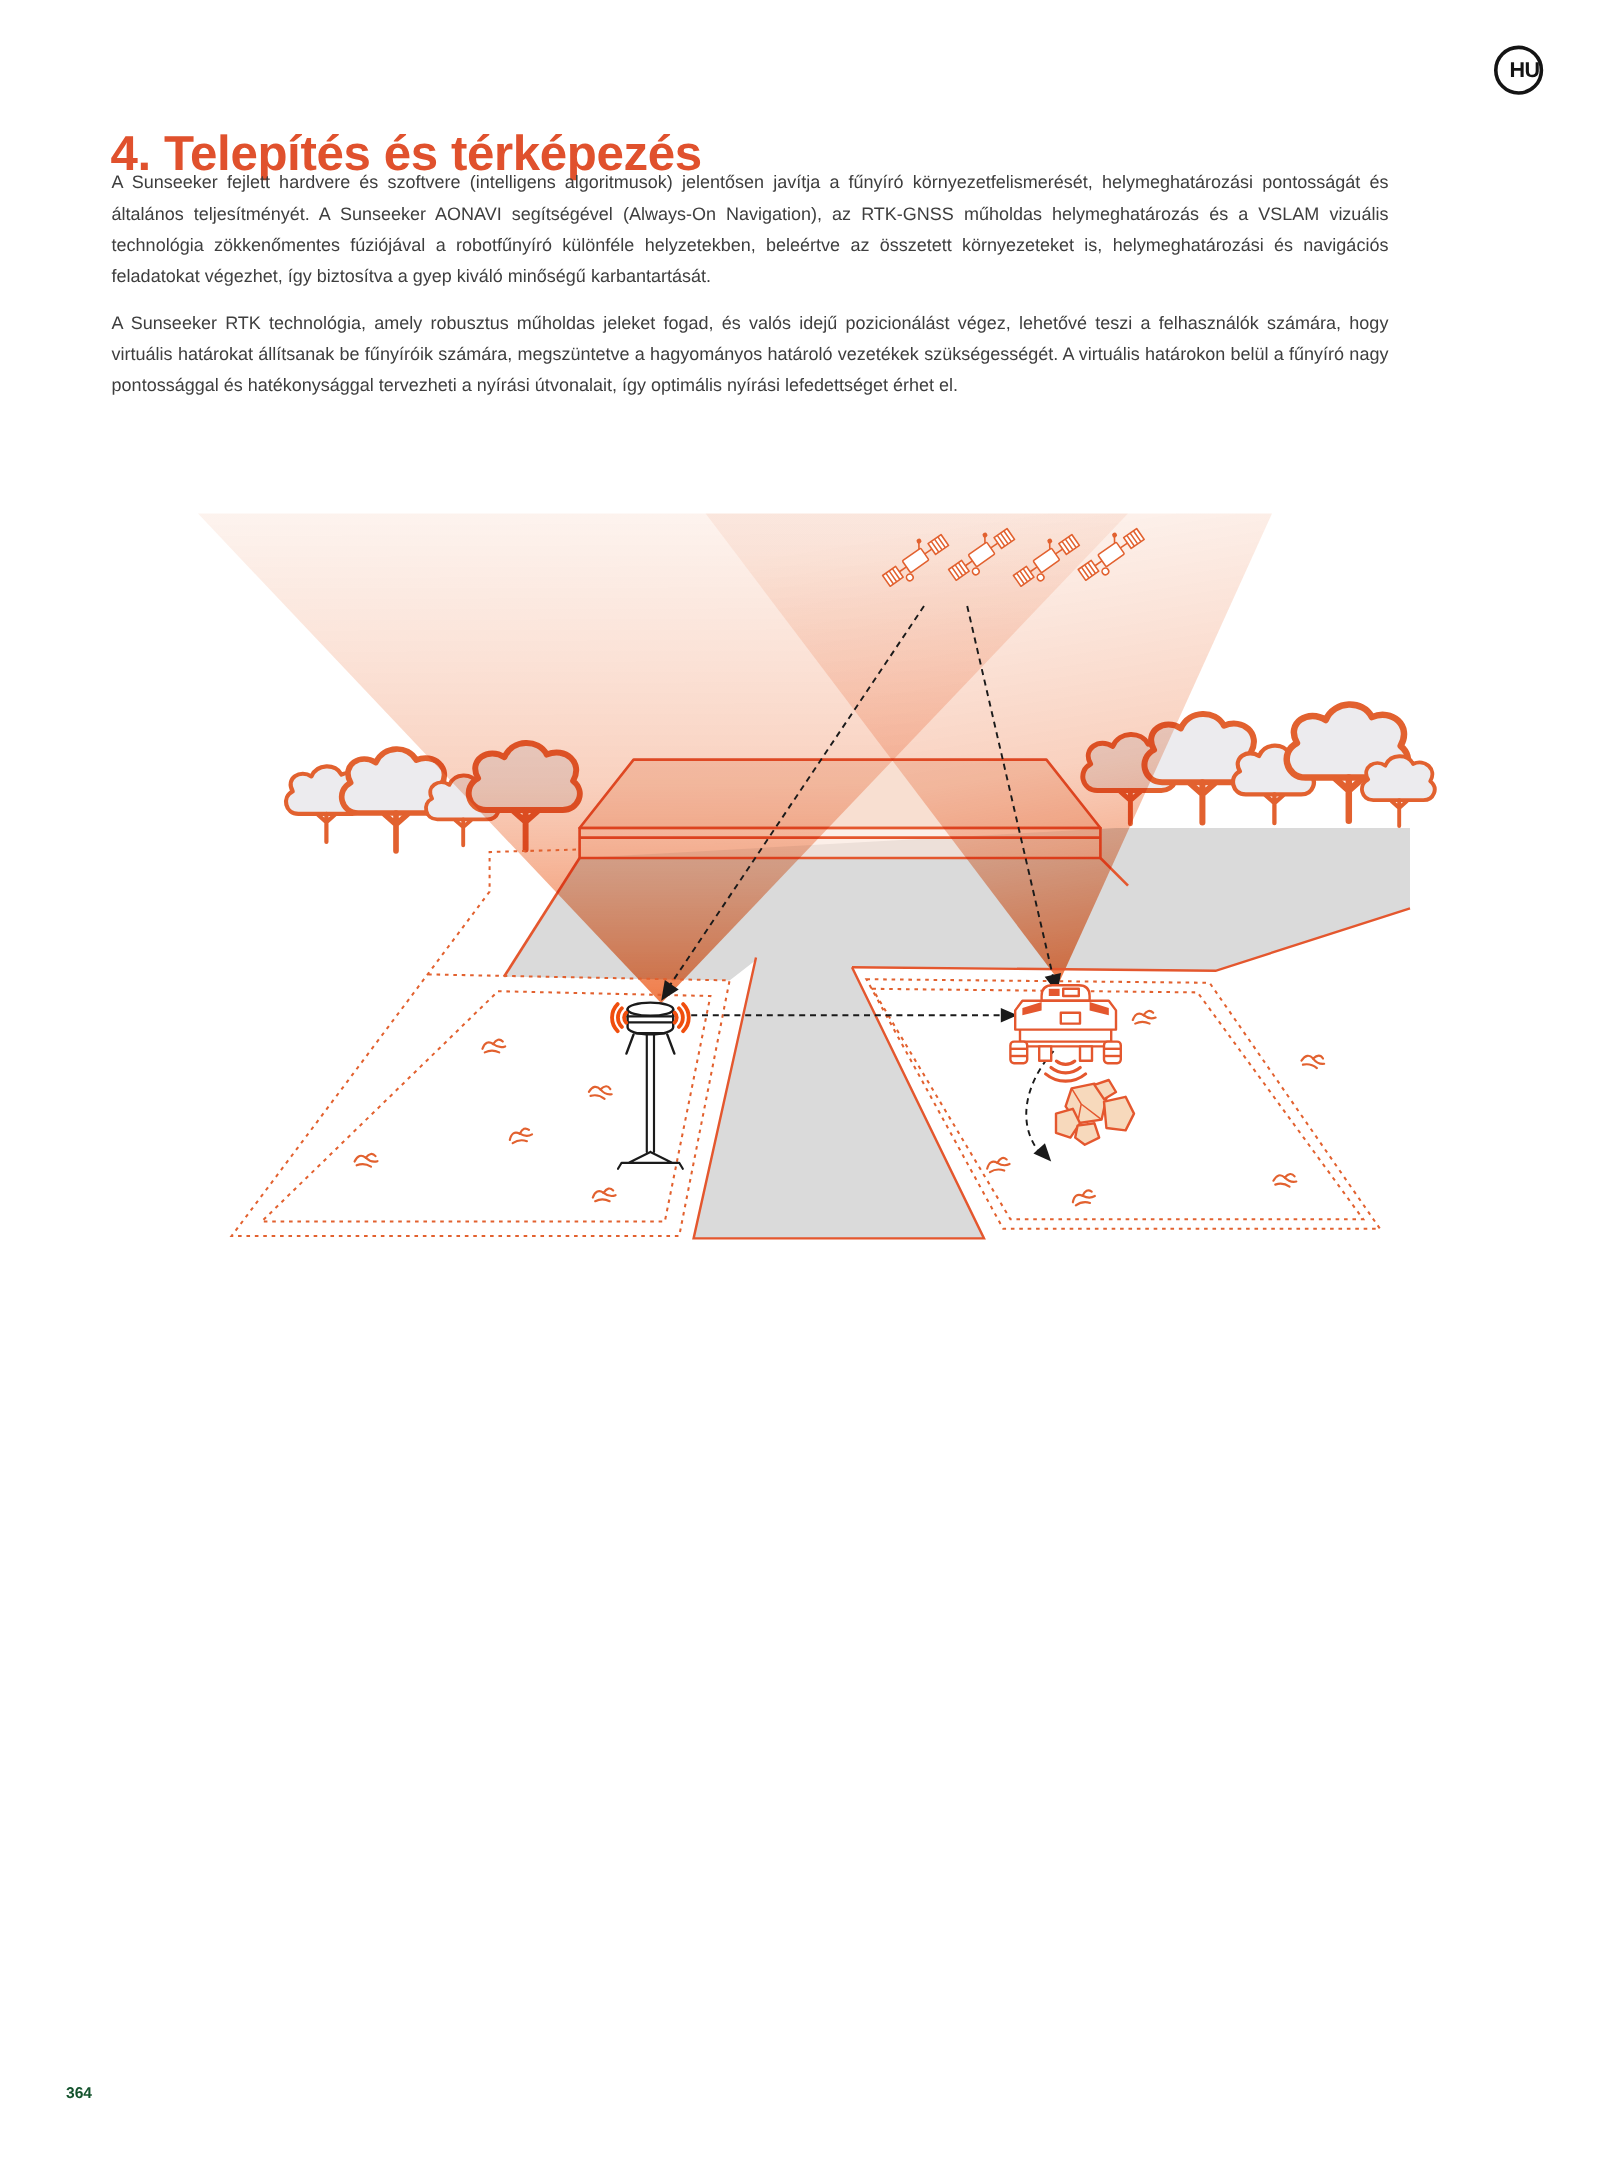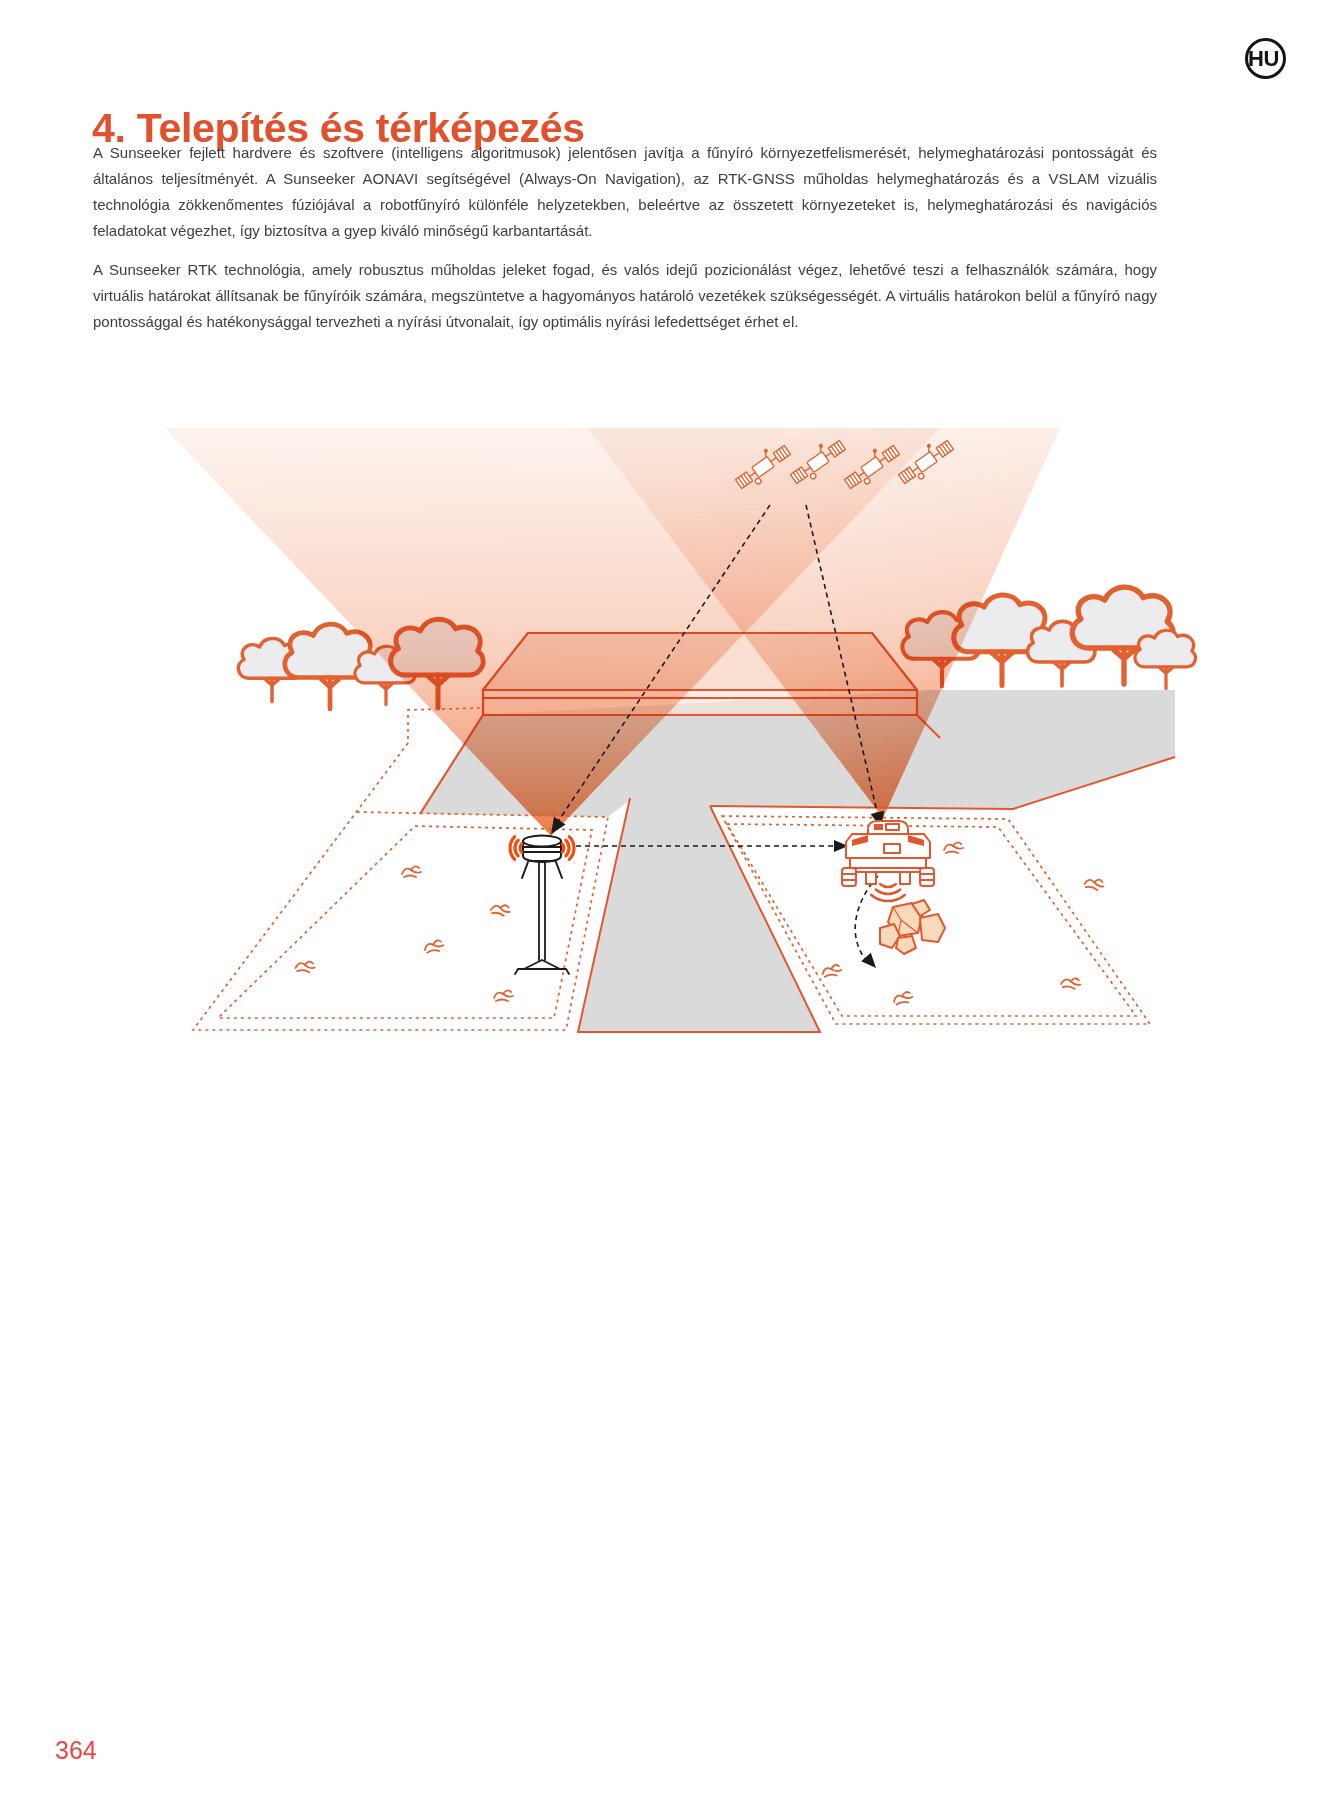--- a/index.html
+++ b/index.html
@@ -1,25 +1,25 @@
 <!DOCTYPE html>
 <html><head>
 <meta charset="utf-8">
 <style>
   html,body{margin:0;padding:0;background:#ffffff;}
   .page{position:relative;width:1336px;height:1800px;background:#ffffff;overflow:hidden;
         font-family:"Liberation Sans",sans-serif;}
   .hu-badge{position:absolute;left:1245px;top:38px;width:41px;height:41px;border:3px solid #141414;
-        border-radius:50%;display:flex;align-items:center;justify-content:flex-start;
-        font-size:22px;font-weight:bold;color:#141414;letter-spacing:-0.5px;box-sizing:border-box;}
+        border-radius:50%;display:flex;align-items:center;justify-content:flex-end;
+        font-size:18px;font-weight:bold;color:#141414;letter-spacing:-0.5px;box-sizing:border-box;}
   .title{position:absolute;left:92px;top:78px;font-size:41px;font-weight:800;color:#E0512D;
         letter-spacing:-0.3px;}
   .bodytext{position:absolute;left:93px;top:140px;width:1064px;}
   .bodytext p{margin:0 0 13px 0;font-size:15px;line-height:26px;color:#3E3E3E;text-align:justify;}
-  .pagenum{position:absolute;left:55px;top:1736px;font-size:25px;font-weight:400;color:#ef4444;}
+  .pagenum{position:absolute;left:55px;top:1736px;font-size:13px;font-weight:700;color:#14532d;}
   .illu{position:absolute;left:0;top:420px;width:1336px;height:640px;}
 </style>
 </head>
 <body>
 
 <div class="page">
 
   <div class="hu-badge">
     <span>HU</span>
   </div>

